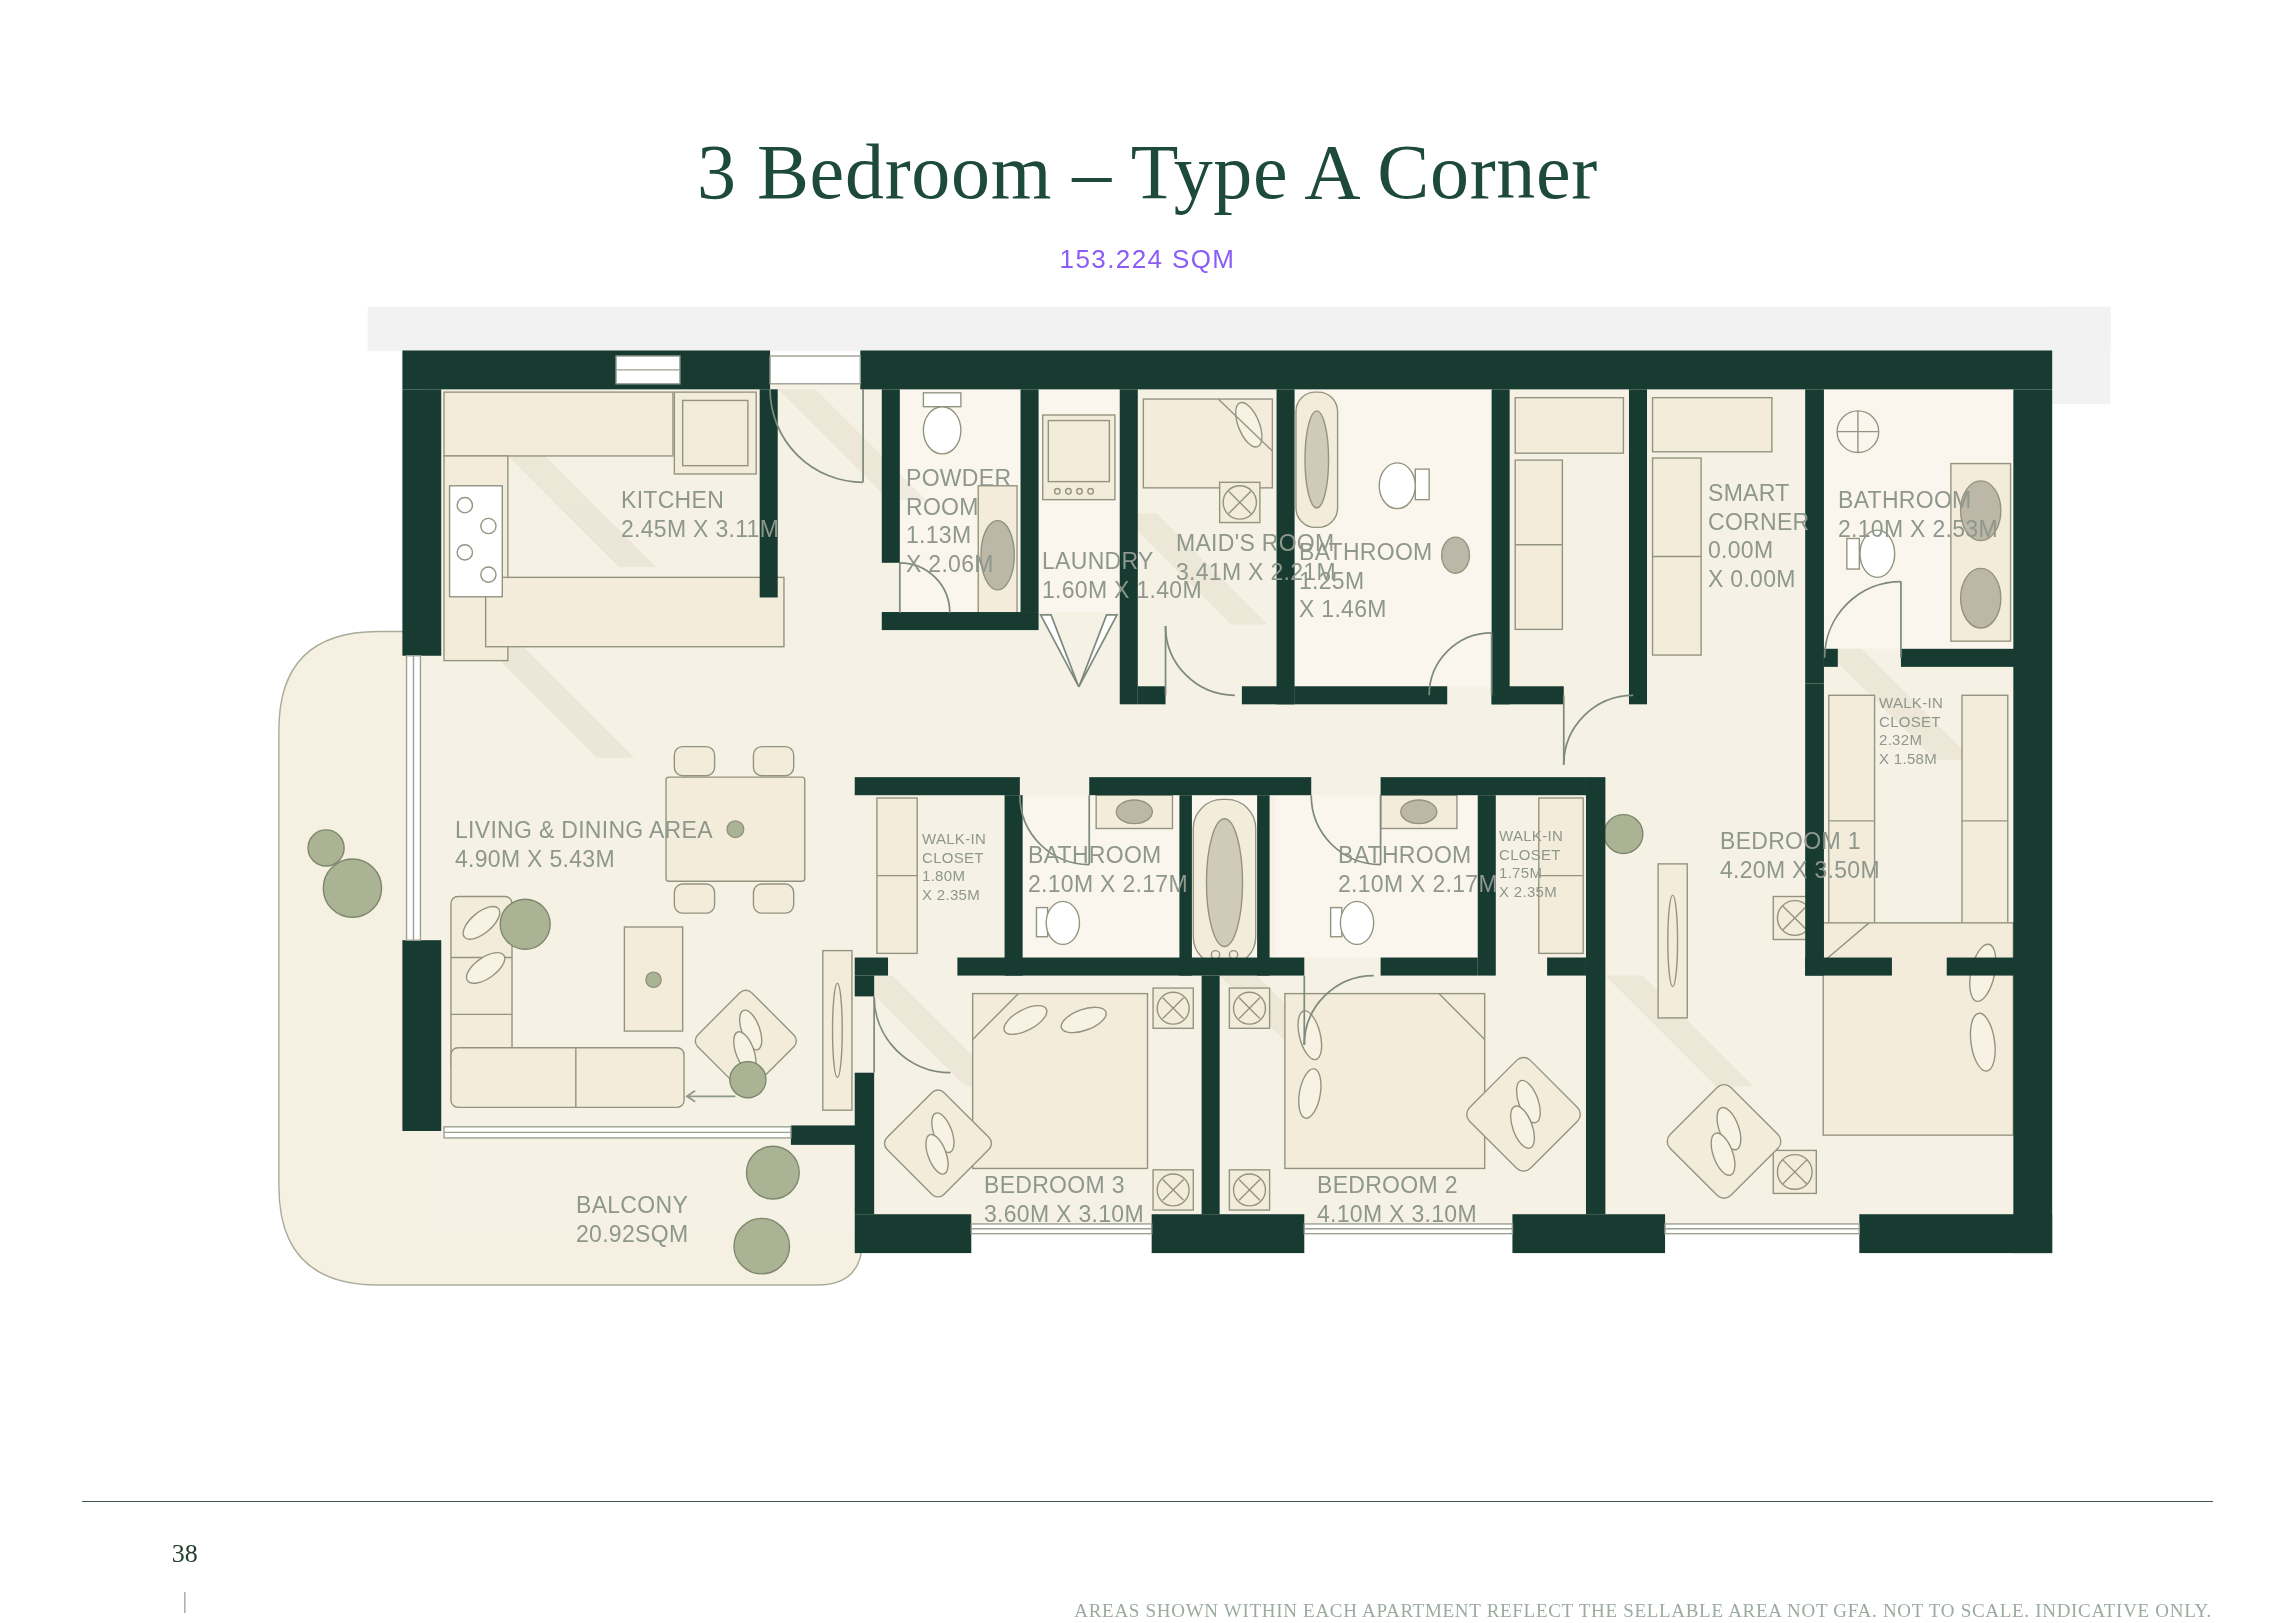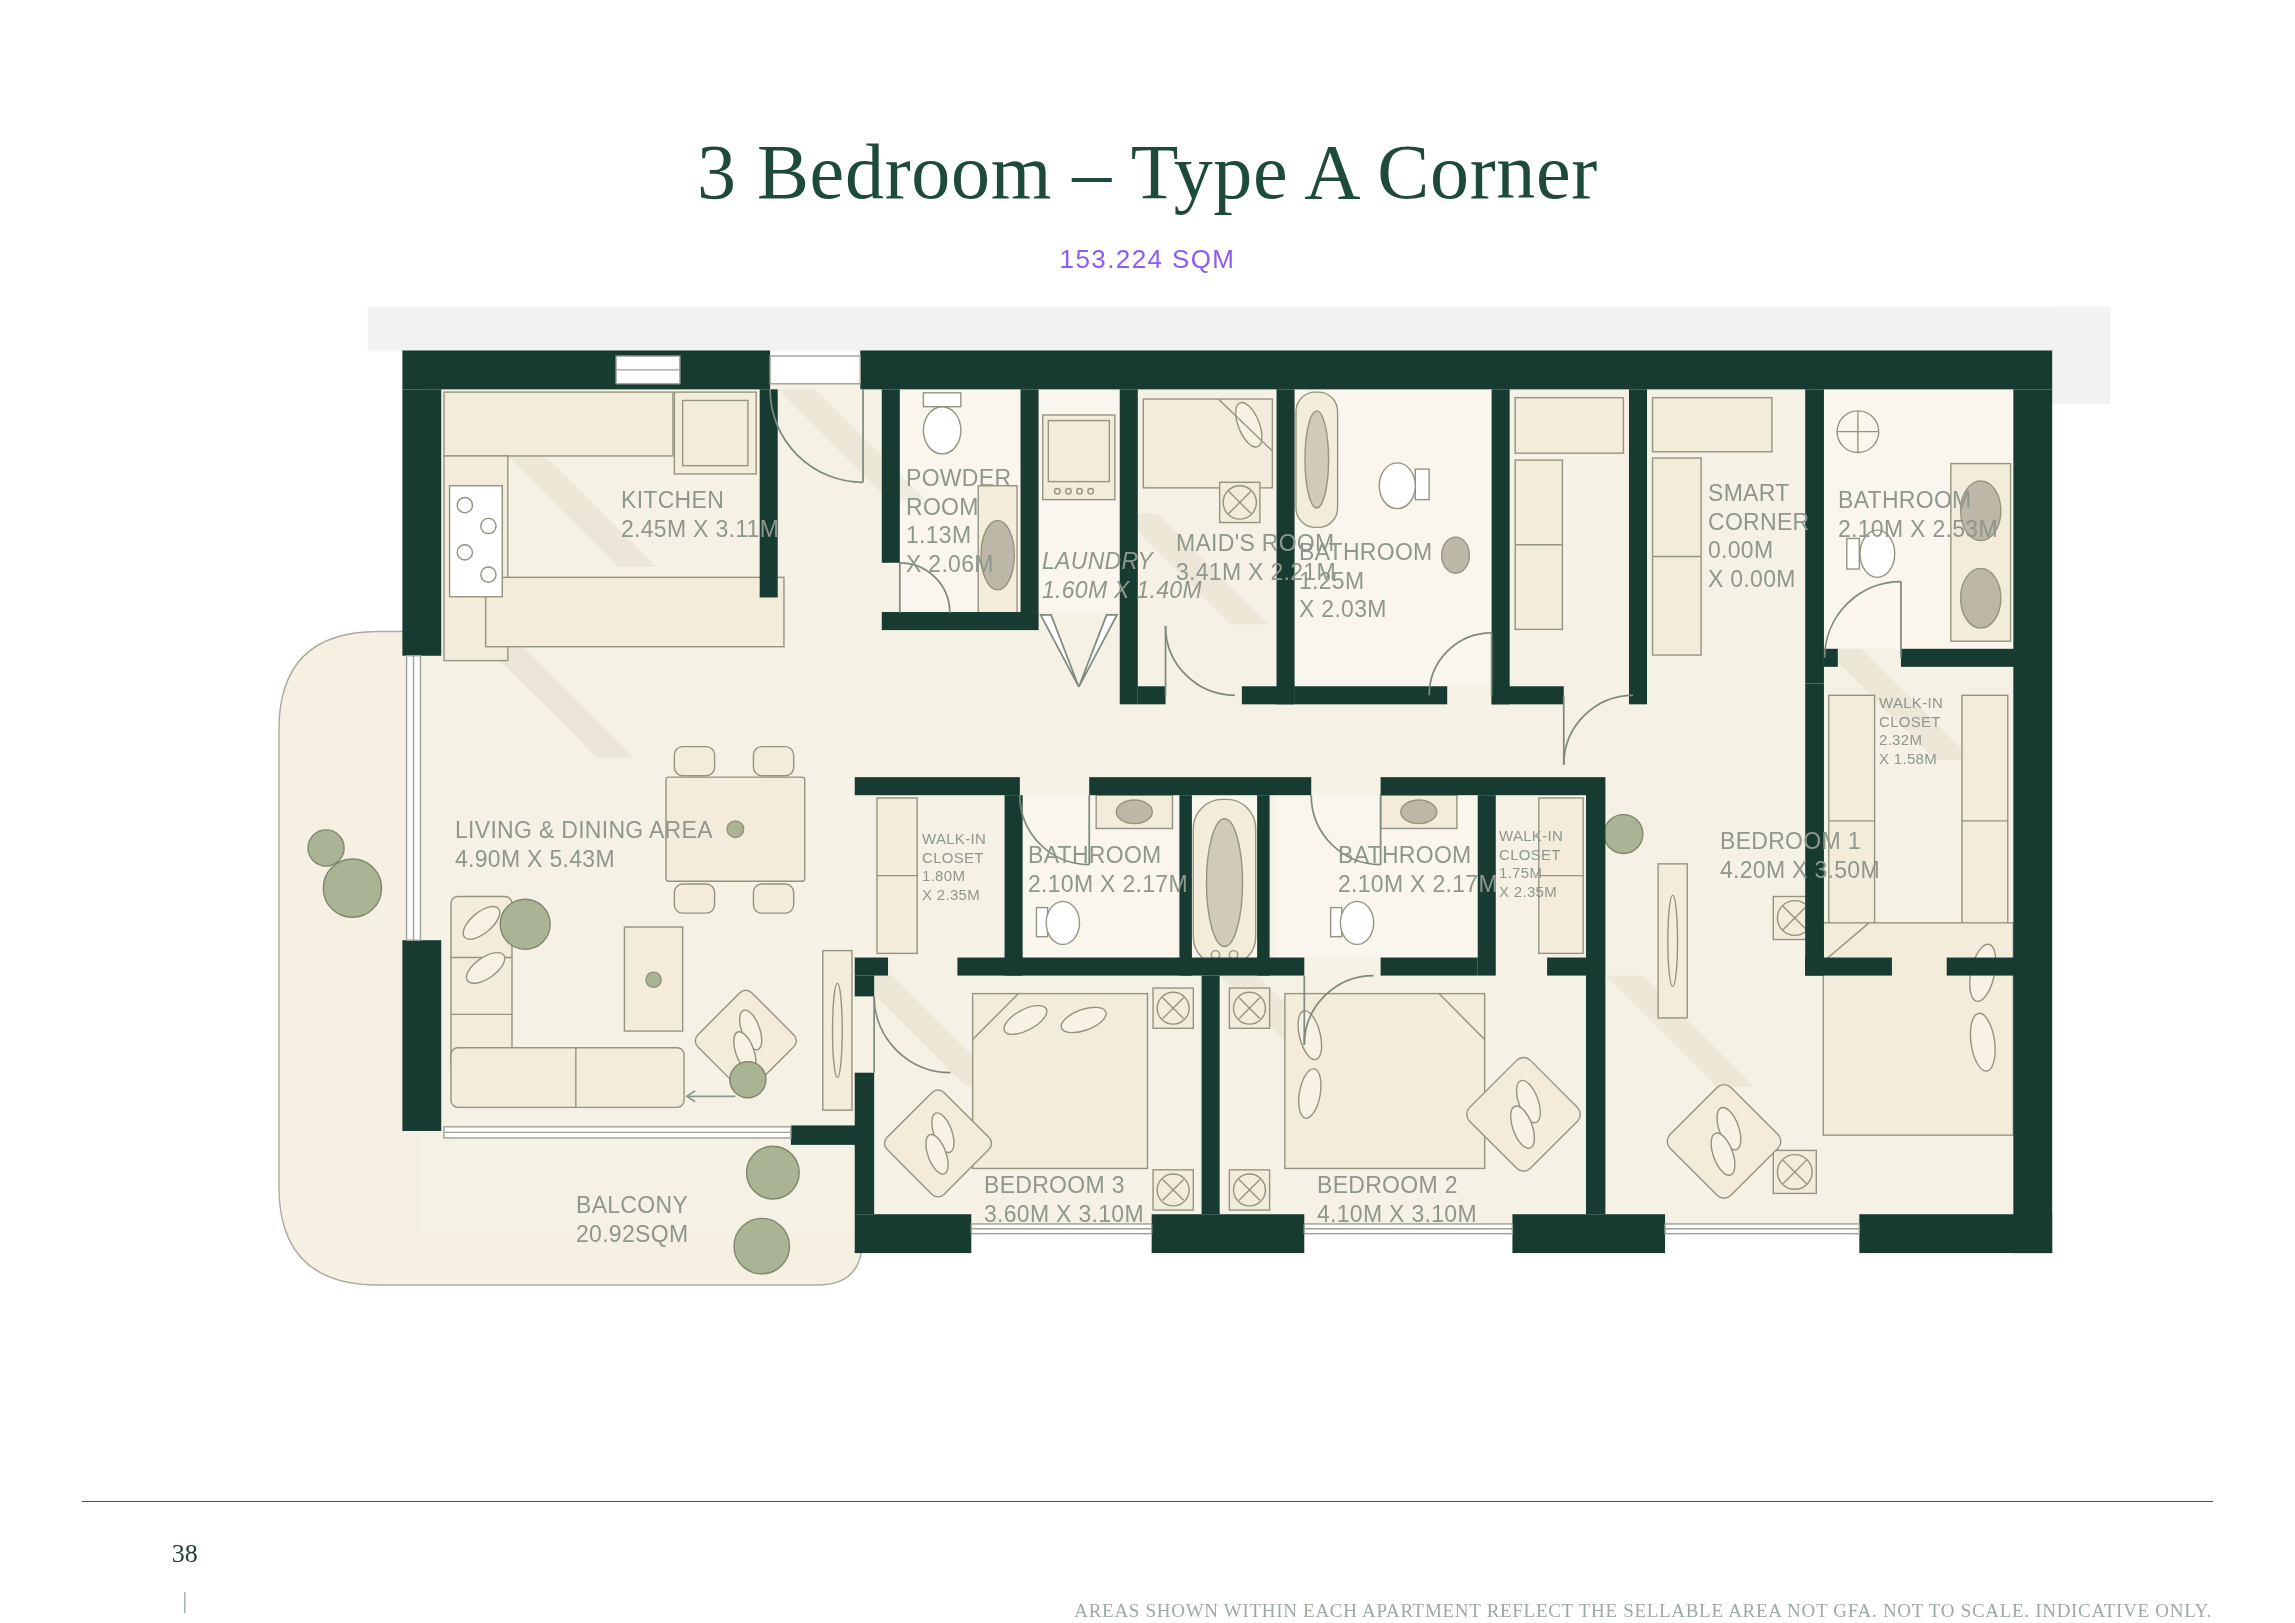--- a/index.html
+++ b/index.html
@@ -415,32 +415,32 @@
       <div class="room-label" style="left: 621px; top: 486px;">
         <div>KITCHEN</div>
         <div>2.45M X 3.11M</div>
       </div>
       <div class="room-label" style="left: 906px; top: 464px;">
         <div>POWDER</div>
         <div>ROOM</div>
         <div>1.13M</div>
         <div>X 2.06M</div>
       </div>
-      <div class="room-label" style="left: 1042px; top: 547px; font-style: italic;">
+      <div class="room-label" style="left: 1042px; top: 547px;">
         <div>LAUNDRY</div>
         <div>1.60M X 1.40M</div>
       </div>
       <div class="room-label" style="left: 1176px; top: 529px;">
         <div>MAID'S ROOM</div>
         <div>3.41M X 2.21M</div>
       </div>
       <div class="room-label" style="left: 1299px; top: 538px;">
         <div>BATHROOM</div>
         <div>1.25M</div>
-        <div>X 2.03M</div>
+        <div>X 1.46M</div>
       </div>
       <div class="room-label" style="left: 1708px; top: 479px;">
         <div>SMART</div>
         <div>CORNER</div>
         <div>0.00M</div>
         <div>X 0.00M</div>
       </div>
       <div class="room-label" style="left: 1838px; top: 486px;">
         <div>BATHROOM</div>
         <div>2.10M X 2.53M</div>

